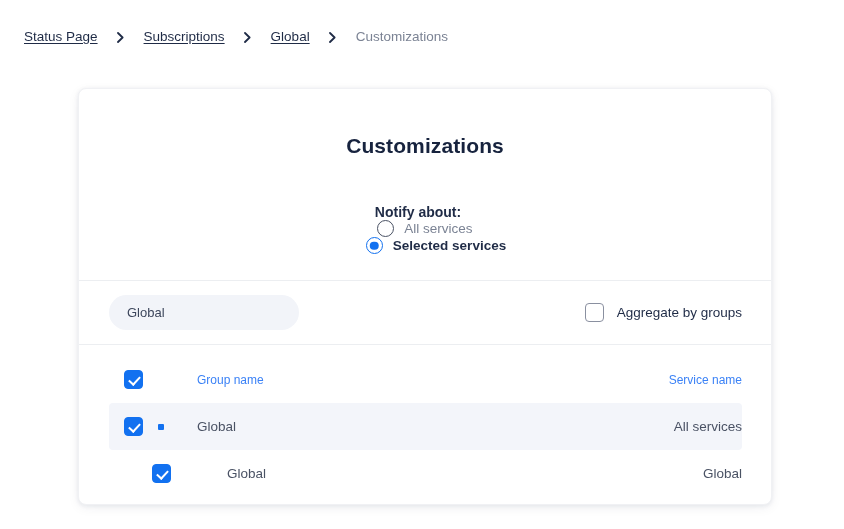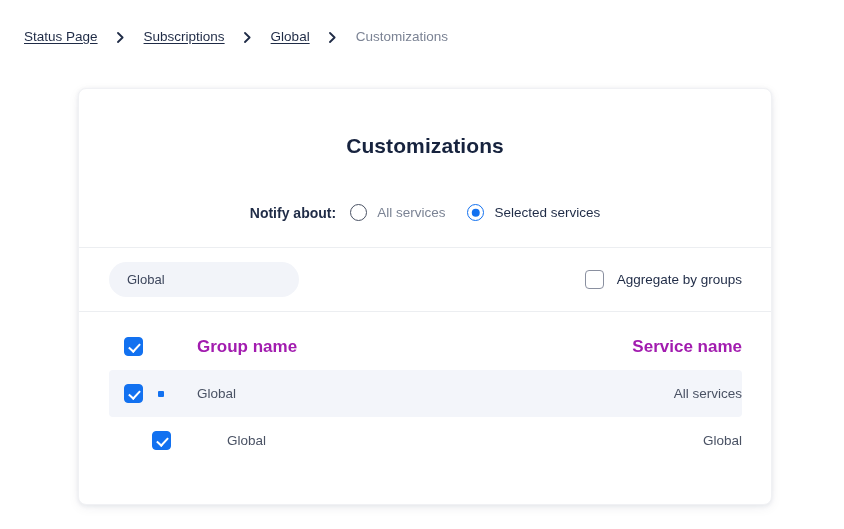--- a/index.html
+++ b/index.html
@@ -71,20 +71,21 @@
     letter-spacing: 0.1px;
   }
 
   
   #notify-row {
     display: flex;
     align-items: center;
     justify-content: center;
     margin-top: 46px;
     gap: 0px;
+    flex-direction: column;
   }
   #notify-label {
     font-weight: bold;
     font-size: 14px;
     color: #1f2b46;
     margin-right: 14px;
   }
   .radio-option {
     display: flex;
     align-items: center;
@@ -111,21 +112,21 @@
     transform: translate(-50%, -50%);
     width: 8.5px; height: 8.5px;
     border-radius: 50%;
     background: #1271f0;
   }
   .radio-text {
     margin-left: 10px;
     font-size: 13.5px;
   }
   .radio-text.off { color: #7b8394; }
-  .radio-text.on  { color: #1f2b46; font-weight: normal; }
+  .radio-text.on  { color: #1f2b46; font-weight: bold; }
 
   
   .divider {
     height: 1px;
     background: #eceef1;
     width: 100%;
   }
   #divider-1 { margin-top: 26px; }
   #divider-2 { margin-top: 0px; }
 
@@ -222,23 +223,23 @@
   }
   .cell-group.indent { padding-left: 30px; }
   .cell-service {
     flex: 1 1 auto;
     font-size: 13.5px;
     color: #4a5264;
     text-align: right;
   }
   #header-row .cell-group,
   #header-row .cell-service {
-    font-weight: bold;
-    color: #a21caf;
-    font-size: 17px;
+    font-weight: normal;
+    color: #3b82f6;
+    font-size: 12px;
   }
 </style>
 </head>
 <body>
 
 <nav id="breadcrumb">
   <span class="crumb-link">Status Page</span>
   <span class="crumb-sep">
     <svg width="7" height="11" viewBox="0 0 7 11" aria-hidden="true">
         <path d="M1 1 L5.6 5.5 L1 10" fill="none" stroke="#1f2b46" stroke-width="1.8" stroke-linecap="round" stroke-linejoin="round"></path>

